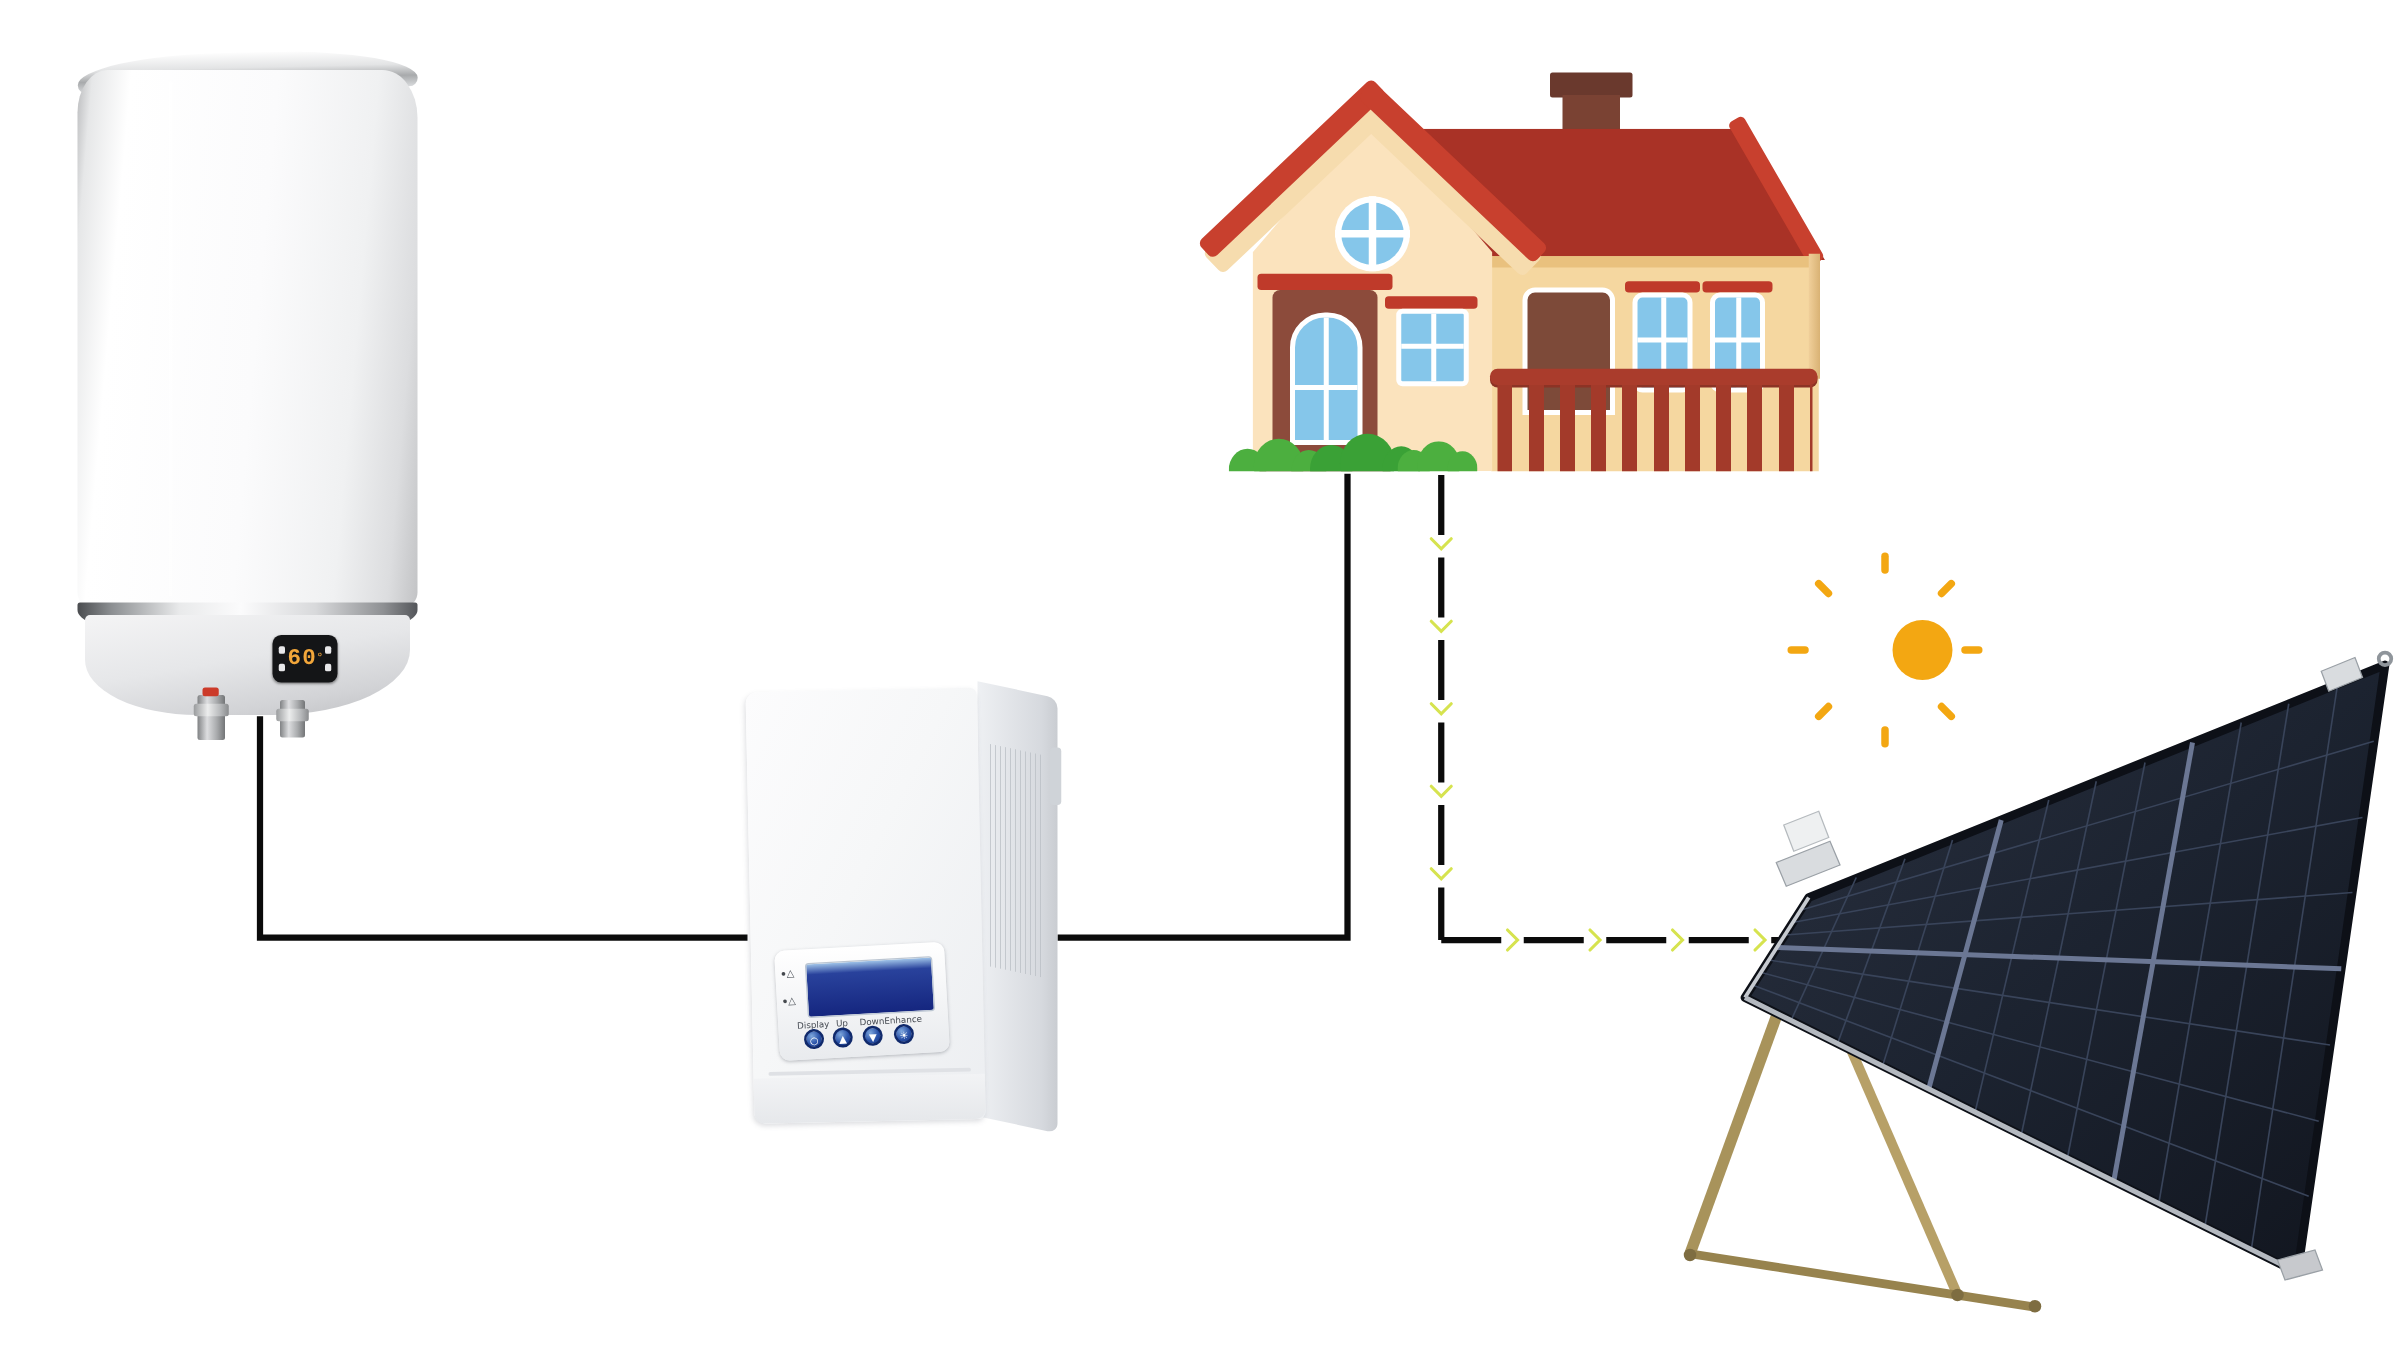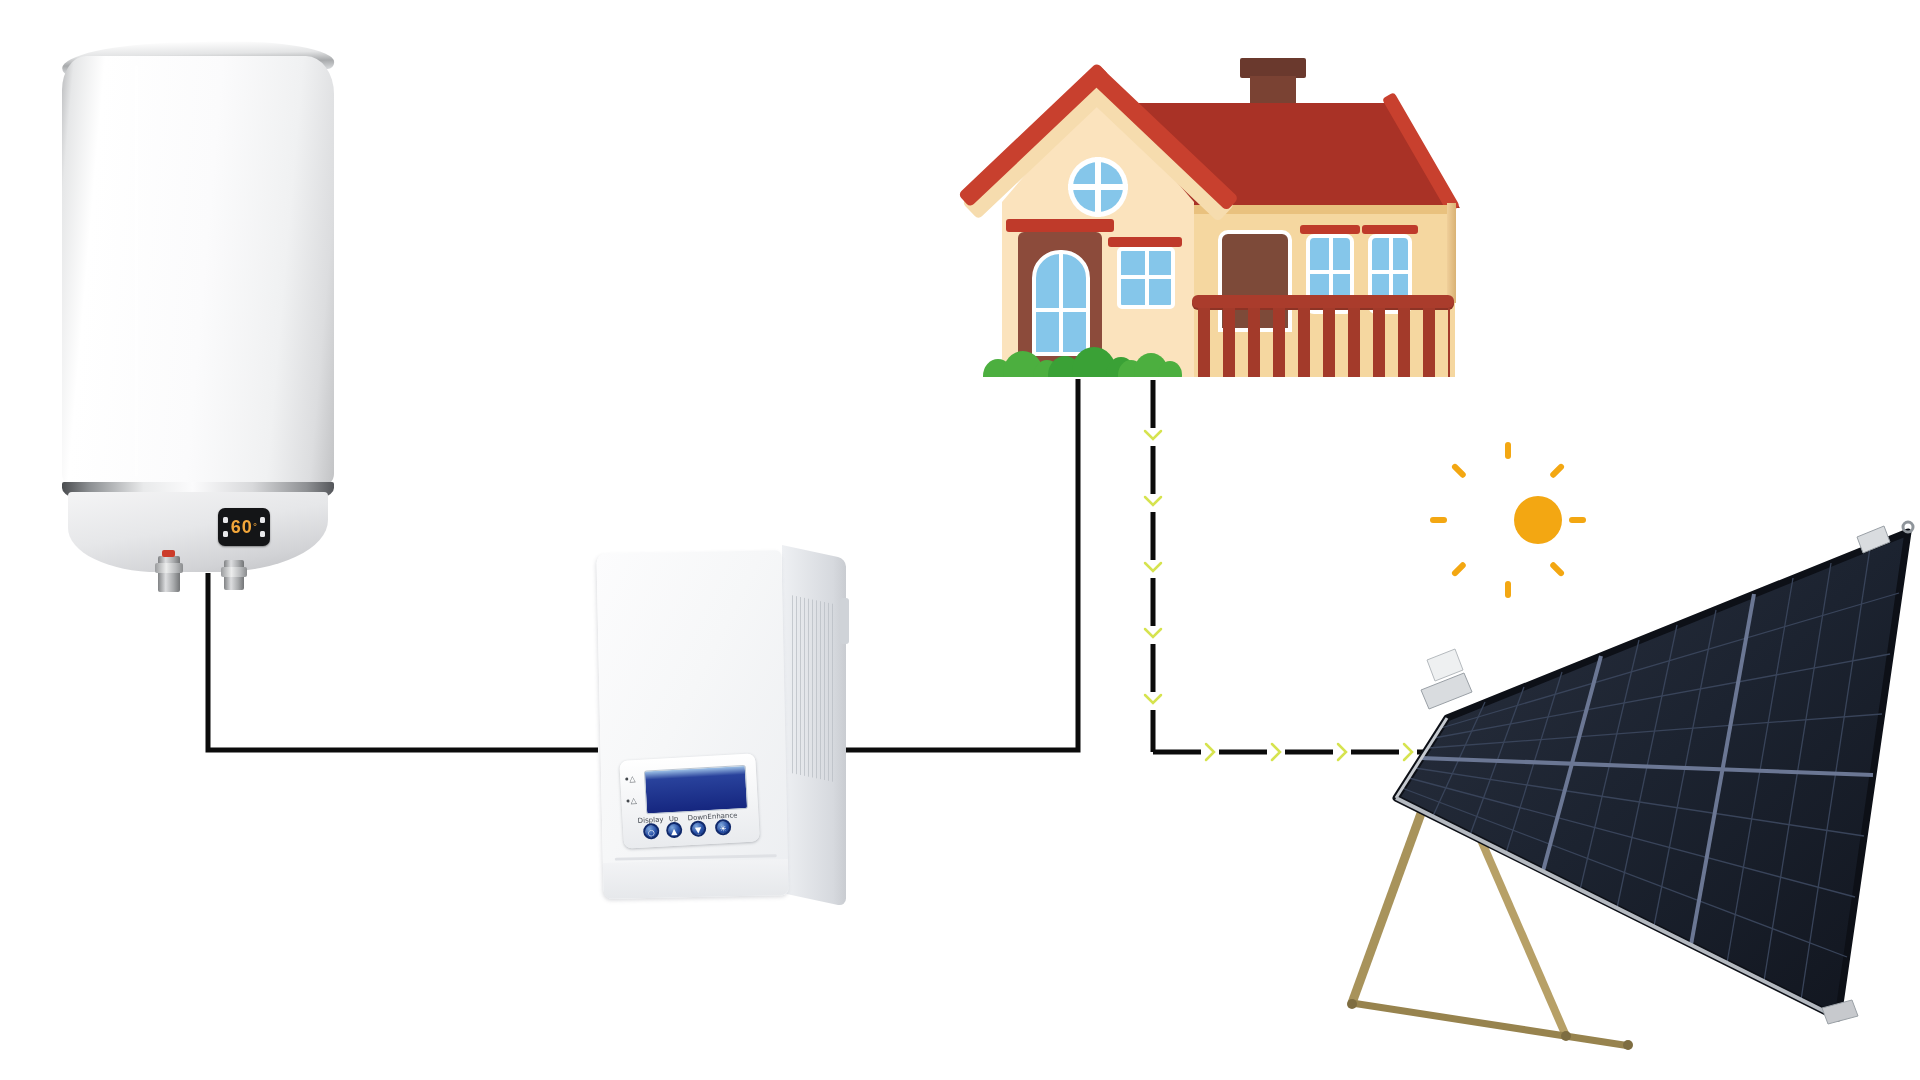--- a/index.html
+++ b/index.html
@@ -18,21 +18,21 @@
   .h-body::after{content:"";position:absolute;left:27%;top:2%;width:3px;height:96%;
     background:linear-gradient(180deg,rgba(255,255,255,.95),rgba(255,255,255,.4));border-radius:2px;}
   .h-band{left:62px;top:482px;width:272px;height:22px;
     background:linear-gradient(90deg,#4a4c4f 0%,#8c8f92 10%,#e9eaeb 30%,#fbfbfc 48%,#d8d9db 70%,#8e9093 90%,#54565a 100%);
     border-radius:2px 2px 46px 46px / 2px 2px 16px 16px;}
   .h-bottom{left:68px;top:492px;width:260px;height:80px;
     background:linear-gradient(170deg,#f4f4f5 0%,#e6e7e9 45%,#d2d3d6 78%,#bfc0c3 100%);
     border-radius:4px 4px 110px 90px / 4px 4px 52px 44px;}
   .h-display{left:218px;top:508px;width:52px;height:38px;background:#141517;border-radius:7px;
     display:flex;align-items:center;justify-content:center;box-shadow:0 1px 2px rgba(0,0,0,.4);}
-  .h-display .dv{color:#f2a63a;font-family:Liberation Sans, sans-serif;font-weight:bold;
+  .h-display .dv{color:#f2a63a;font-family:Liberation Mono, monospace;font-weight:bold;
     font-size:18px;letter-spacing:1px;line-height:1;}
   .h-display .du{color:#f2a63a;font-size:9px;vertical-align:top;line-height:1;}
   .h-dbtn{width:5px;height:6px;background:#e8e8ea;border-radius:1.5px;position:absolute;}
   .pipe{background:linear-gradient(90deg,#808284,#dddee0 35%,#a9abad 70%,#737577);border-radius:2px;}
   .pipe .nut{position:absolute;left:-3px;top:7px;width:calc(100% + 6px);height:10px;
     background:linear-gradient(90deg,#9a9c9e,#eceded 40%,#b8babc 75%,#8a8c8e);border-radius:2px;}
   .pipe.p1::before{content:"";position:absolute;left:4px;top:-6px;width:13px;height:7px;background:#cc3b2a;border-radius:2px;}
 
   
   .c-side{left:782px;top:545px;width:64px;height:348px;transform:skewY(12deg);transform-origin:left top;

